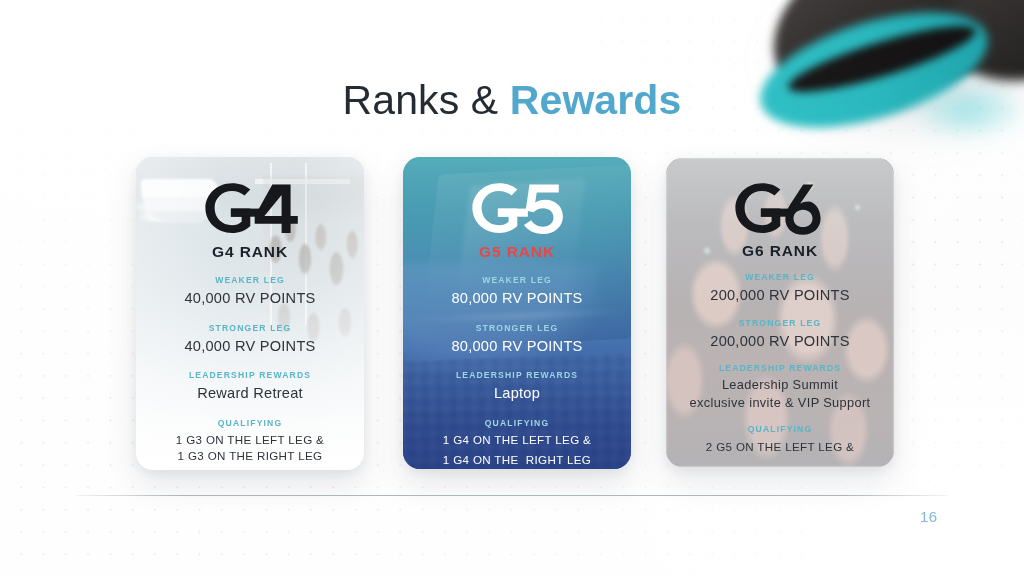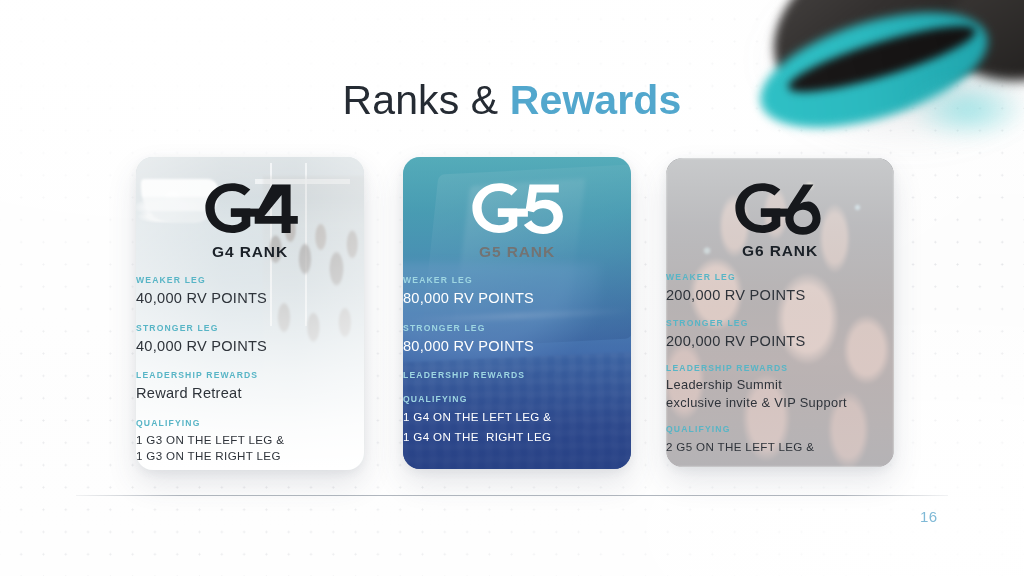--- a/index.html
+++ b/index.html
@@ -200,22 +200,22 @@
     background:
       linear-gradient(180deg, rgba(232,234,234,.80) 0%, rgba(226,228,228,.72) 22%, rgba(222,224,224,.66) 48%, rgba(224,226,226,.64) 72%, rgba(228,230,230,.66) 100%);
   }
 
   
   .logo{margin-top:21px;height:60px;display:flex;align-items:center;justify-content:center;}
   .logo svg{display:block;}
   .rank{
     margin-top:5px;font-size:15.5px;font-weight:700;letter-spacing:.9px;color:#1b2128;
   }
-  .rank.light{color:#737373;}
-  .blk{margin-top:14px;text-align:left;width:100%;}
+  .rank.light{color:#ef4444;}
+  .blk{margin-top:14px;text-align:center;width:100%;}
   .blk.tight{margin-top:12px;}
   .lbl{
     font-size:8.6px;font-weight:700;letter-spacing:1.15px;color:#58b5c6;line-height:1.2;
   }
   .lbl.light{color:#9ed6e2;}
   .val{
     margin-top:4px;font-size:14.6px;font-weight:400;letter-spacing:.25px;color:#2e333a;line-height:1.32;
   }
   .val.light{color:#ffffff;}
   .val.sm{font-size:11.6px;letter-spacing:.35px;}
@@ -314,20 +314,21 @@
       <div class="blk">
         <div class="lbl light">WEAKER LEG</div>
         <div class="val light">80,000 RV POINTS</div>
       </div>
       <div class="blk">
         <div class="lbl light">STRONGER LEG</div>
         <div class="val light">80,000 RV POINTS</div>
       </div>
       <div class="blk">
         <div class="lbl light">LEADERSHIP REWARDS</div>
+        <div class="val light">Laptop</div>
       </div>
       <div class="blk">
         <div class="lbl light">QUALIFYING</div>
         <div class="val light sm">1 G4 ON THE LEFT LEG &amp;</div>
         <div class="val light sm" style="margin-top:5px;white-space:pre">1 G4 ON THE  RIGHT LEG</div>
       </div>
     </div>
   </div>
 
   <div class="card" id="card-g6">

